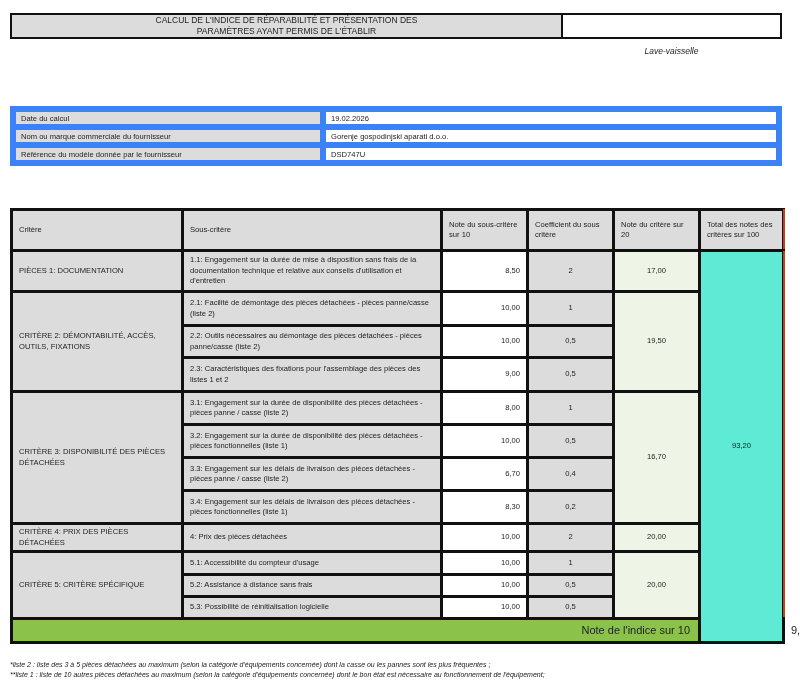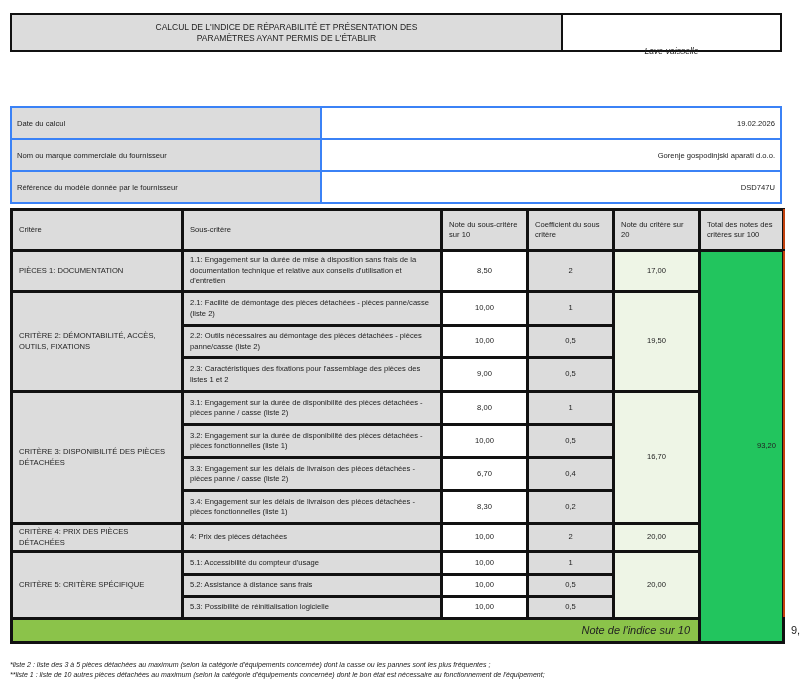--- a/index.html
+++ b/index.html
@@ -1,48 +1,48 @@
 <!DOCTYPE html>
 <html><head>
   <meta charset="utf-8">
   <style>
     * { box-sizing: border-box; margin: 0; padding: 0; }
     html, body { width: 800px; height: 688px; background: #ffffff; overflow: hidden; }
     body { position: relative; font-family: "Liberation Sans", "DejaVu Sans", sans-serif; color: #222; }
 
     
-    .hdr { position: absolute; left: 10px; top: 13px; width: 772px; height: 39px;
+    .hdr { position: absolute; left: 10px; top: 13px; width: 772px; height: 26px;
            border: 2px solid #111; display: flex; }
     .hdr-title { width: 551px; background: #dcdcdc; border-right: 2px solid #111;
                  display: flex; align-items: center; justify-content: center; text-align: center;
                  font-size: 8.5px; line-height: 11px; padding: 0 120px; color: #222; }
     .hdr-type { flex: 1; background: #fff; display: flex; align-items: center; justify-content: center;
                 font-size: 8.5px; font-style: italic; color: #222; margin-top: 36px; }
 
     
     table { border-collapse: collapse; table-layout: fixed; }
     .info { position: absolute; left: 10px; top: 106px; width: 772px; border: 2px solid #111; }
-    .info td { height: 32px; border: 2px solid #3b82f6; font-size: 7.6px; padding: 0 5px; }
+    .info td { height: 18px; border: 6px solid #3b82f6; font-size: 7.6px; padding: 0 5px; }
     .info td.lbl { width: 310px; background: #dcdcdc; }
-    .info td.val { background: #fff; text-align: right; }
+    .info td.val { background: #fff; text-align: left; }
 
     
     .main { position: absolute; left: 10px; top: 208px; width: 772px; border: 2px solid #c2410c; }
     .main td, .main th { border: 3px solid #111; font-size: 7.6px; line-height: 10.5px; font-weight: normal; }
     .main th { background: #dcdcdc; text-align: left; padding: 2px 6px; height: 41px; vertical-align: middle; }
     .main td { padding: 2px 6px; vertical-align: middle; }
     .c-crit { background: #dcdcdc; text-align: left; }
     .c-sous { background: #dcdcdc; text-align: left; }
-    .c-note { background: #ffffff; text-align: center; }
+    .c-note { background: #ffffff; text-align: right; }
     .c-coef { background: #dcdcdc; text-align: center; }
     .c-ncrit { background: #eef5e6; text-align: center; }
-    .c-total { background: #22c55e; text-align: right; }
+    .c-total { background: #5eead4; text-align: center; }
     .main td.c-total { border-top: 3px solid #111; }
     .row-green td { background: #8bc34a; height: 24px; font-size: 11px; }
-    .row-green td.lbl { text-align: right; padding-right: 8px; font-style: italic; }
+    .row-green td.lbl { text-align: right; padding-right: 8px; }
     .row-green td.val { text-align: center; }
 
     .footnotes { position: absolute; left: 10px; top: 660px; width: 780px; font-size: 7px;
                  font-style: italic; line-height: 10px; color: #222; }
   </style>
 </head>
 <body>
 
 <div class="hdr">
   <div class="hdr-title">CALCUL DE L'INDICE DE RÉPARABILITÉ ET  PRÉSENTATION DES PARAMÈTRES AYANT PERMIS DE L'ÉTABLIR</div>

